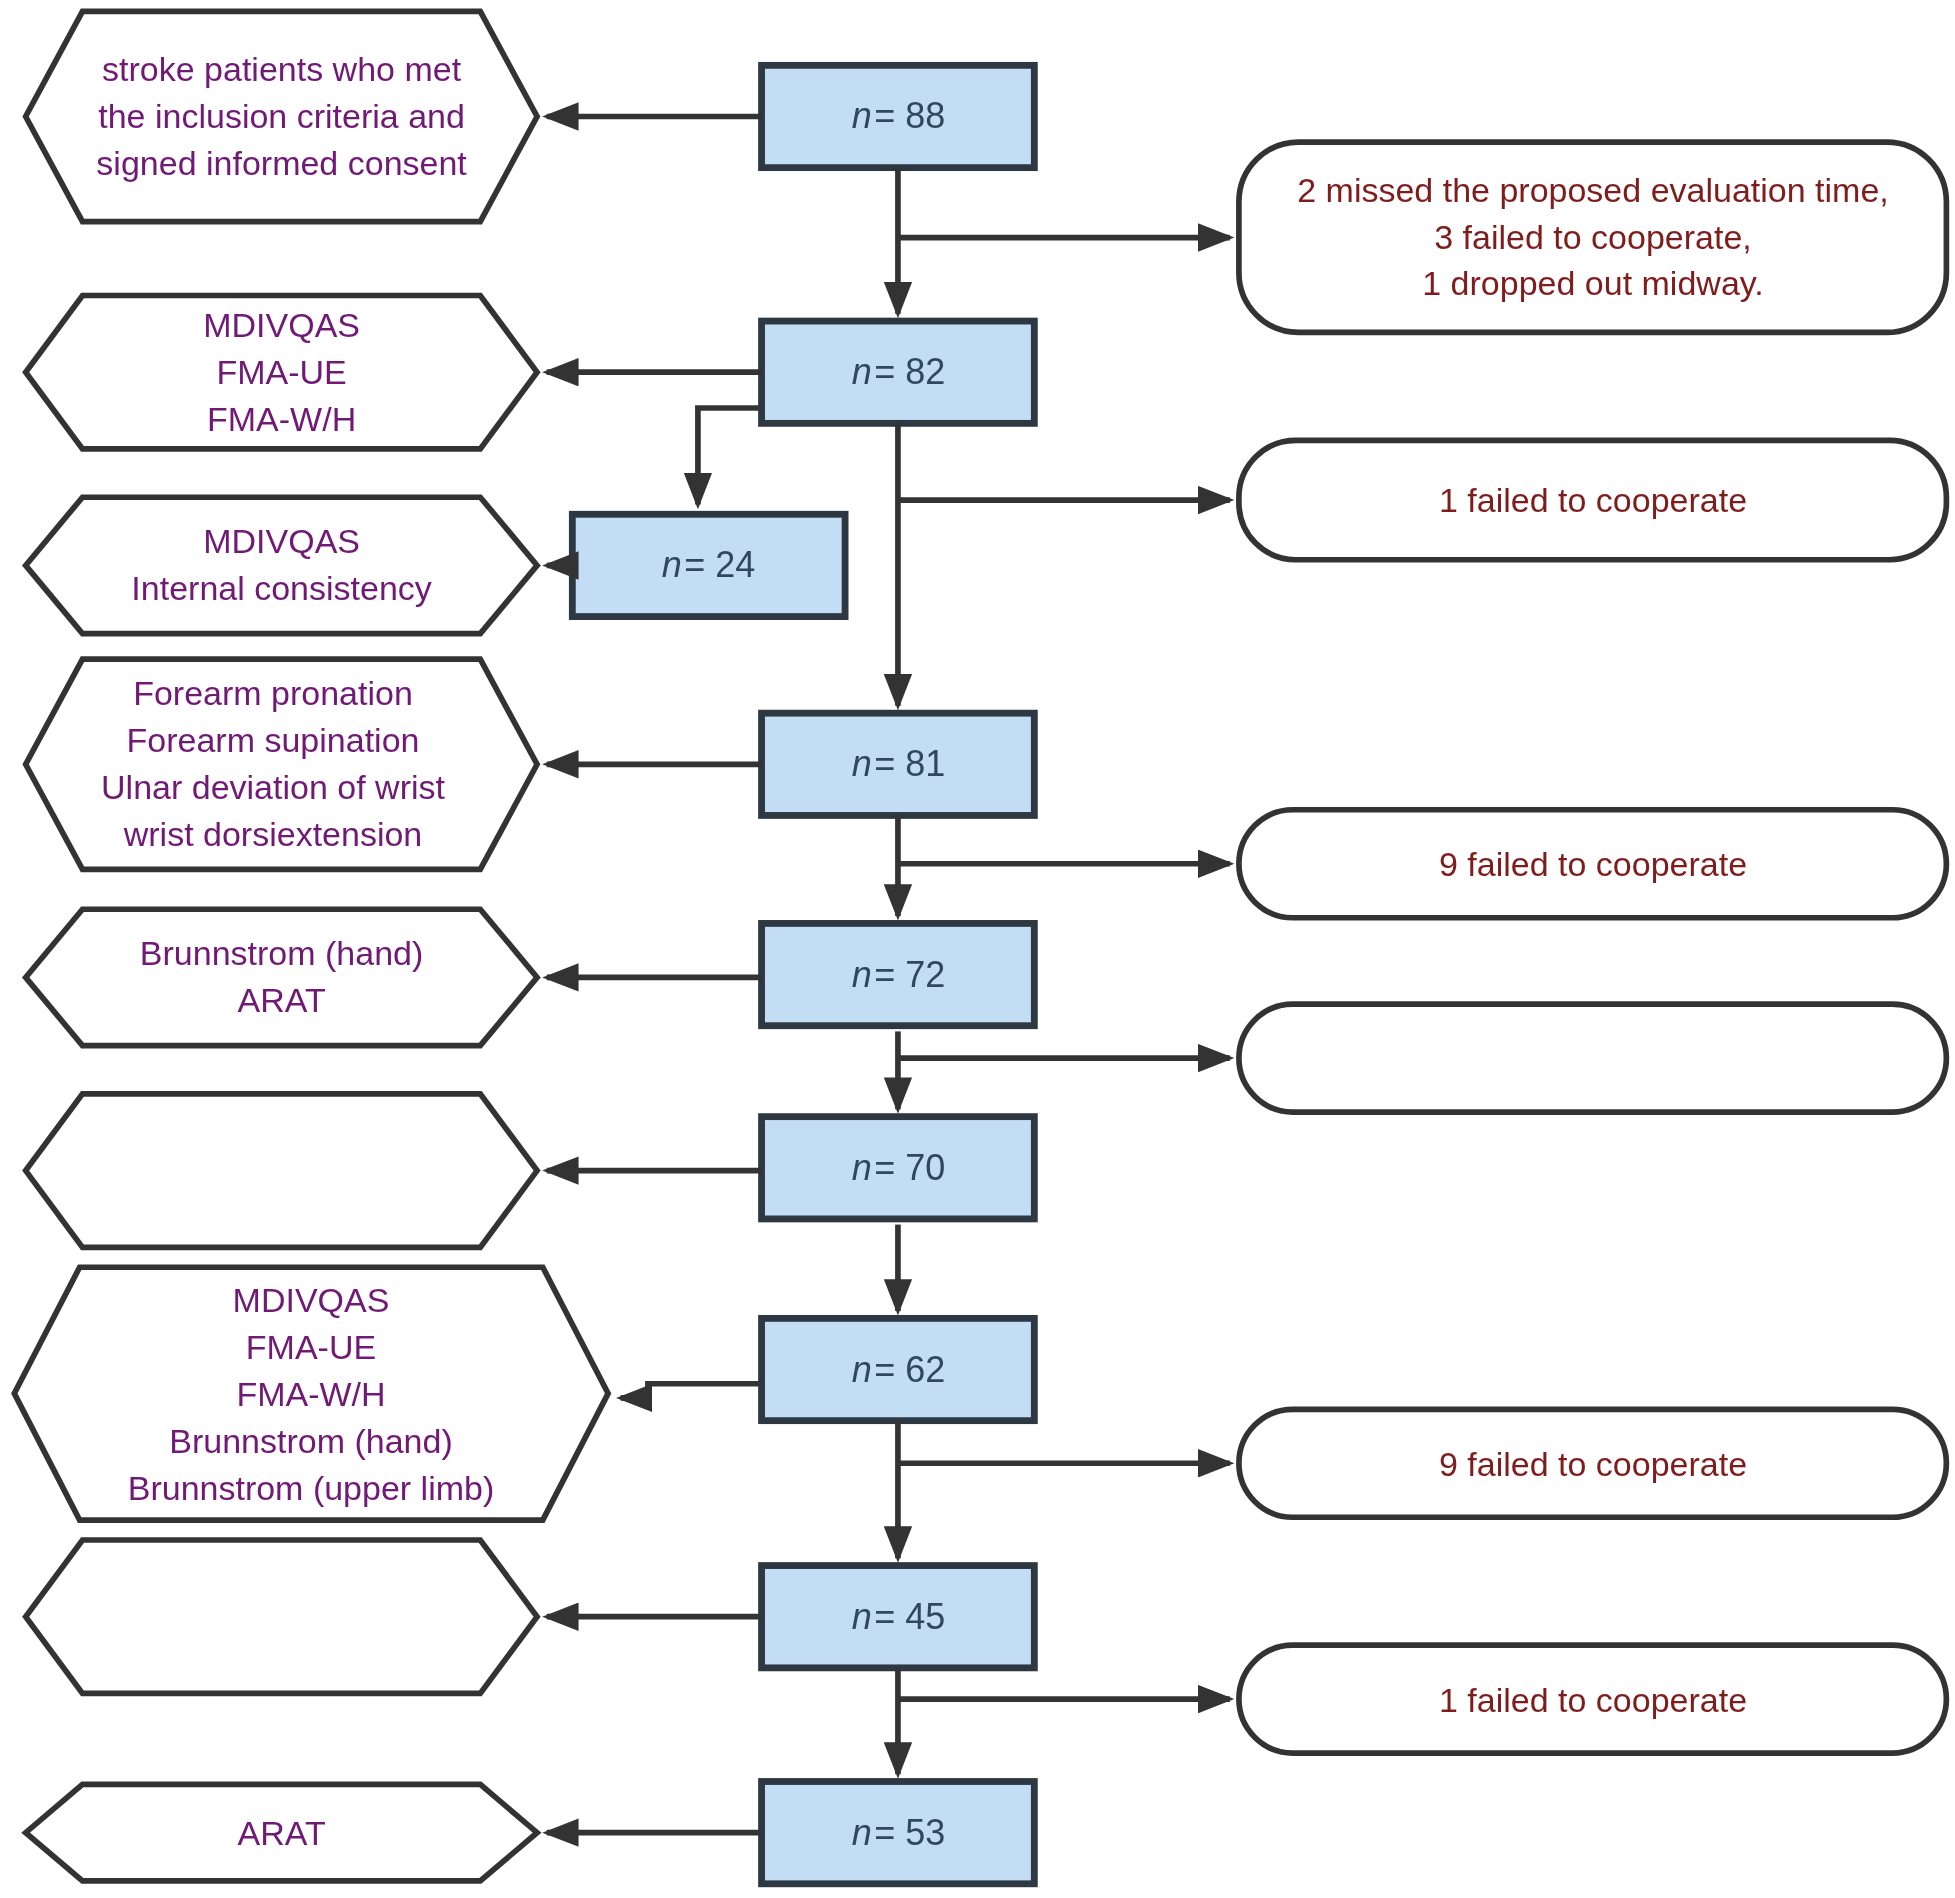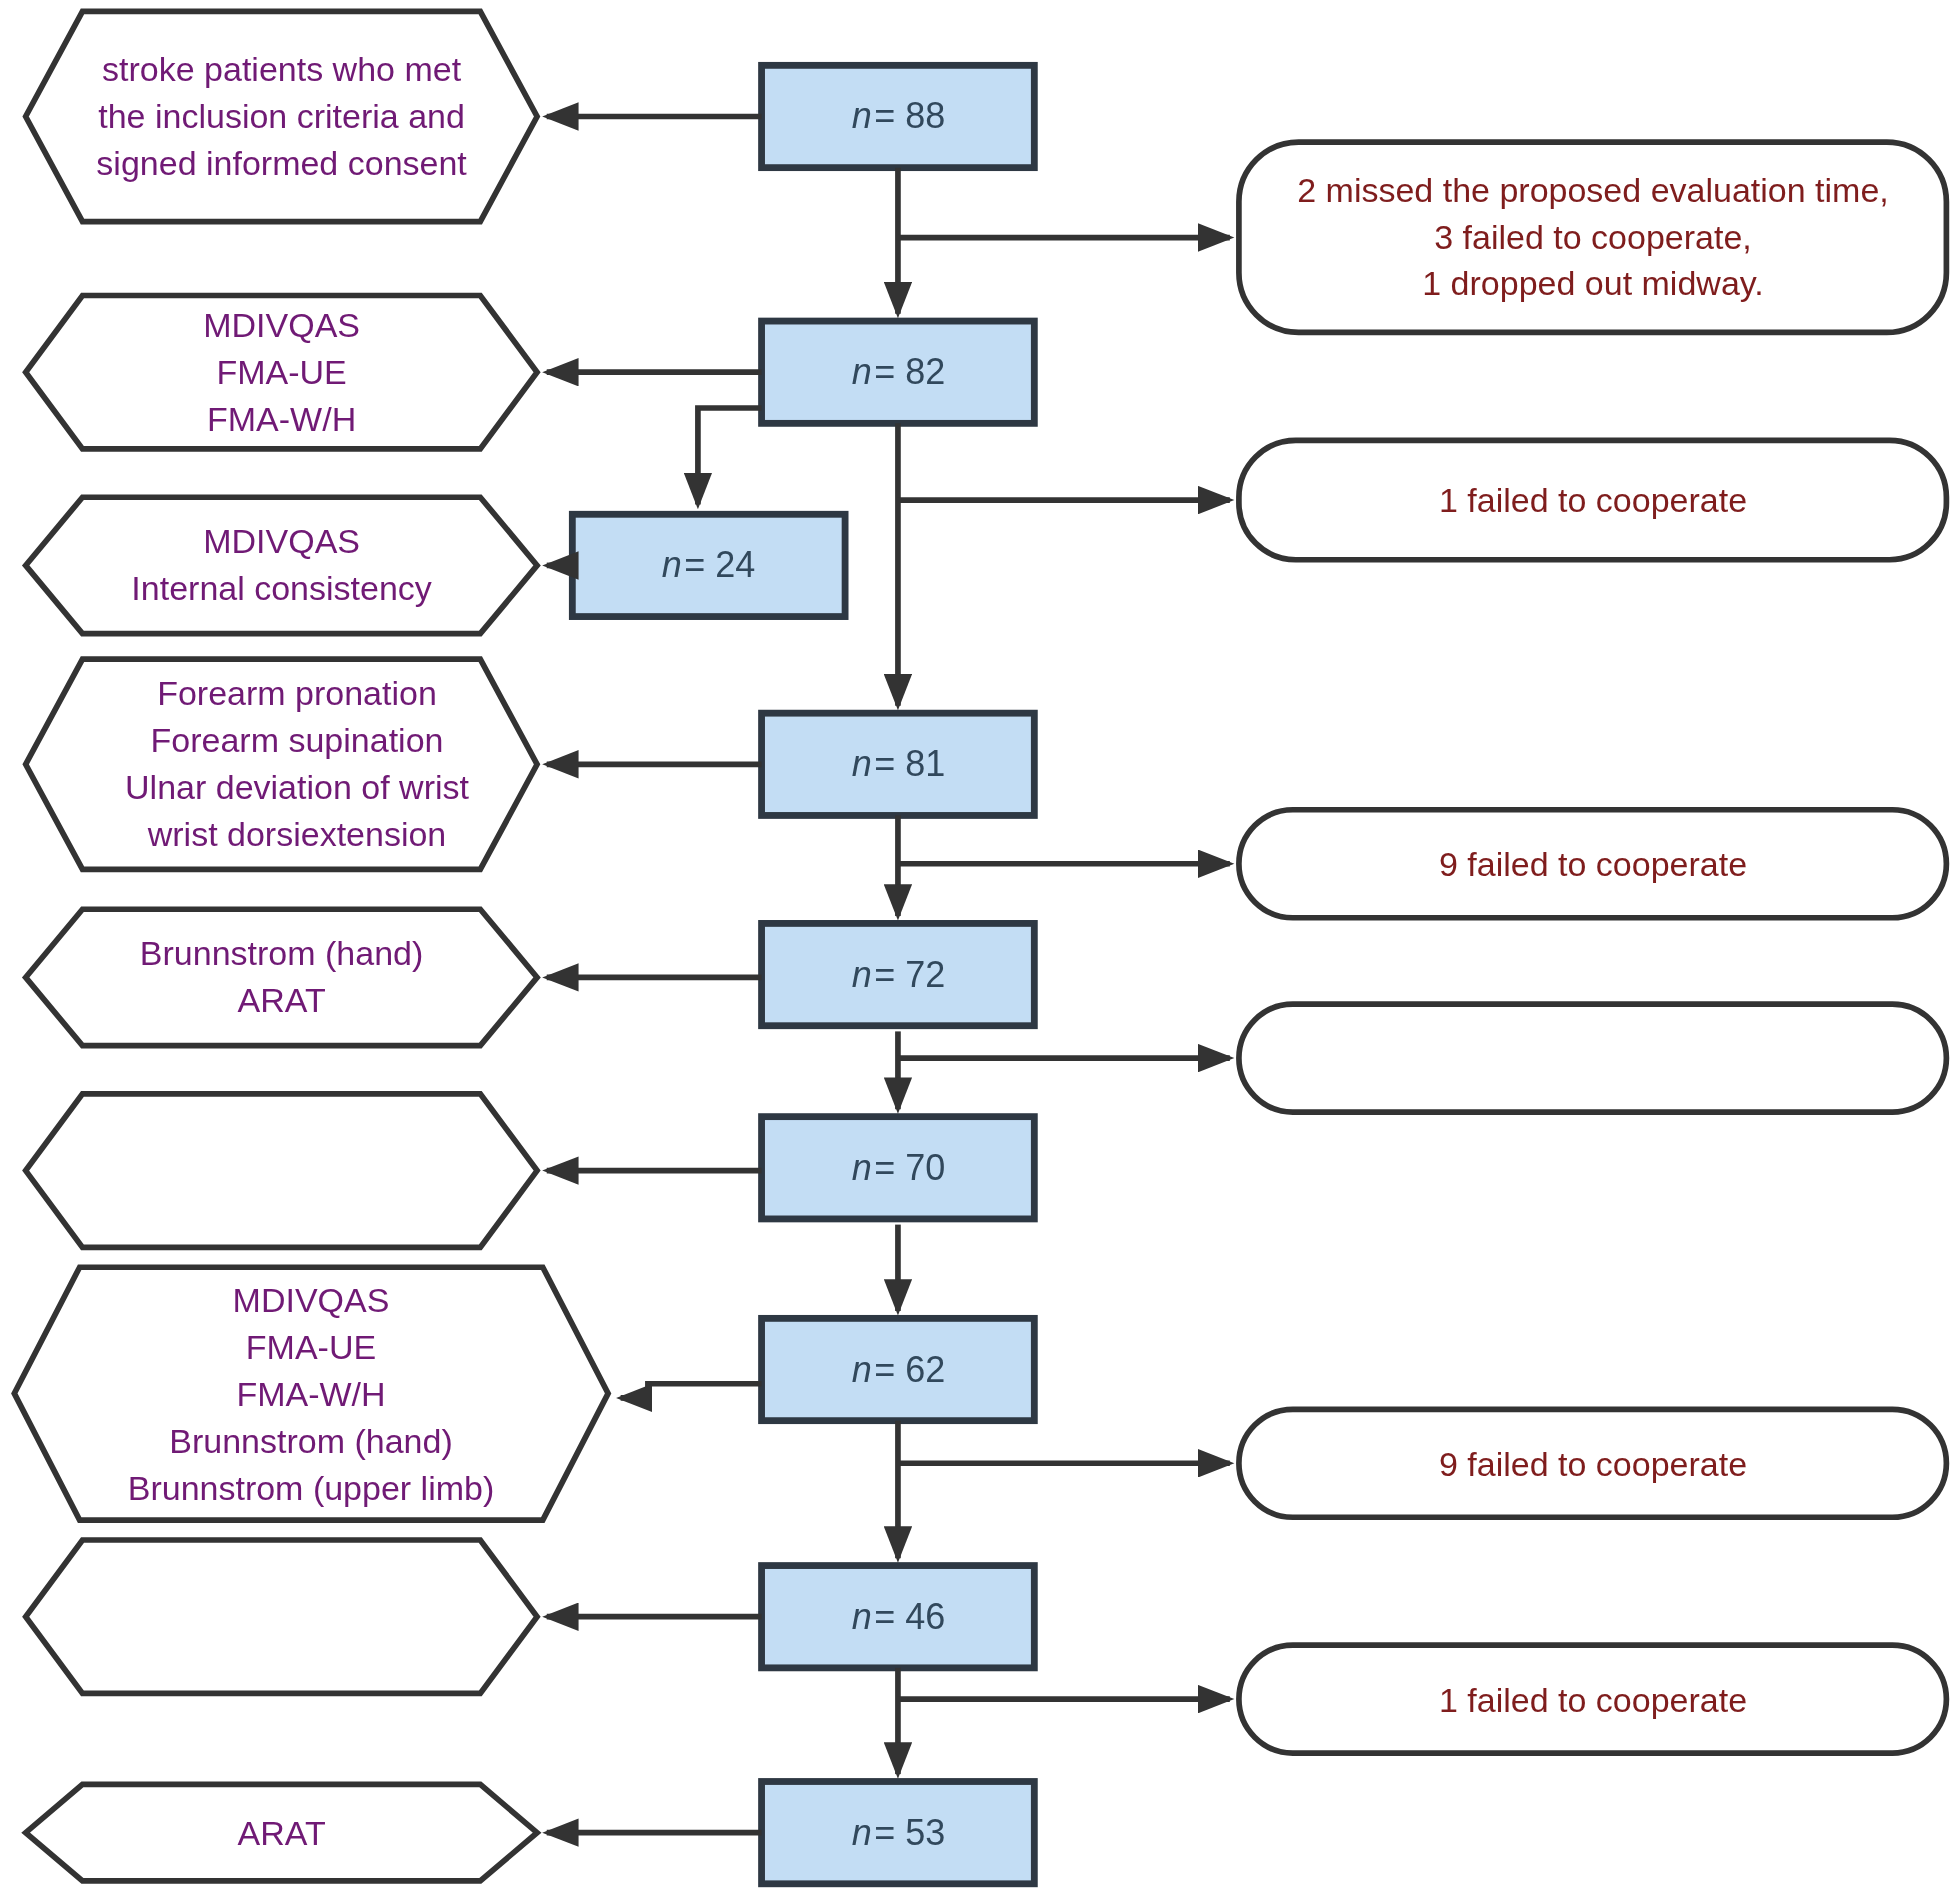--- a/index.html
+++ b/index.html
@@ -106,41 +106,41 @@
   </svg>
 
   <div class="txt hex-label" style="left:25.6px;top:11.4px;width:512px;height:210px;">stroke patients who met
 the inclusion criteria and
 signed informed consent</div>
   <div class="txt hex-label" style="left:25.6px;top:296px;width:512px;height:153px;">MDIVQAS
 FMA-UE
 FMA-W/H</div>
   <div class="txt hex-label" style="left:25.6px;top:497px;width:512px;height:136px;">MDIVQAS
 Internal consistency</div>
-  <div class="txt hex-label" style="left:41px;top:659px;width:512px;height:210px;">Forearm pronation
+  <div class="txt hex-label" style="left:17px;top:659px;width:512px;height:210px;">Forearm pronation
 Forearm supination
 Ulnar deviation of wrist
 wrist dorsiextension</div>
   <div class="txt hex-label" style="left:25.6px;top:909px;width:512px;height:136px;">Brunnstrom (hand)
 ARAT</div>
   <div class="txt hex-label" style="left:14px;top:1268px;width:594px;height:253px;">MDIVQAS
 FMA-UE
 FMA-W/H
 Brunnstrom (hand)
 Brunnstrom (upper limb)</div>
   <div class="txt hex-label" style="left:25.6px;top:1785px;width:512px;height:97px;">ARAT</div>
 
   <div class="txt node-label" style="left:762px;top:65px;width:273px;height:102px;"><span class="nvar">n</span><span> = 88</span></div>
   <div class="txt node-label" style="left:762px;top:321px;width:273px;height:102px;"><span class="nvar">n</span><span> = 82</span></div>
   <div class="txt node-label" style="left:572px;top:514px;width:273px;height:102px;"><span class="nvar">n</span><span> = 24</span></div>
   <div class="txt node-label" style="left:762px;top:713px;width:273px;height:102px;"><span class="nvar">n</span><span> = 81</span></div>
   <div class="txt node-label" style="left:762px;top:924px;width:273px;height:102px;"><span class="nvar">n</span><span> = 72</span></div>
   <div class="txt node-label" style="left:762px;top:1117px;width:273px;height:102px;"><span class="nvar">n</span><span> = 70</span></div>
   <div class="txt node-label" style="left:762px;top:1319px;width:273px;height:102px;"><span class="nvar">n</span><span> = 62</span></div>
-  <div class="txt node-label" style="left:762px;top:1566px;width:273px;height:102px;"><span class="nvar">n</span><span> = 46</span></div>
+  <div class="txt node-label" style="left:762px;top:1566px;width:273px;height:102px;"><span class="nvar">n</span><span> = 45</span></div>
   <div class="txt node-label" style="left:762px;top:1782px;width:273px;height:102px;"><span class="nvar">n</span><span> = 53</span></div>
 
   <div class="txt excl-label" style="left:1239px;top:142px;width:708px;height:190px;">2 missed the proposed evaluation time,
 3 failed to cooperate,
 1 dropped out midway.</div>
   <div class="txt excl-label" style="left:1239px;top:441px;width:708px;height:119px;">1 failed to cooperate</div>
   <div class="txt excl-label" style="left:1239px;top:810px;width:708px;height:108px;">9 failed to cooperate</div>
   <div class="txt excl-label" style="left:1239px;top:1410px;width:708px;height:108px;">9 failed to cooperate</div>
   <div class="txt excl-label" style="left:1239px;top:1646px;width:708px;height:108px;">1 failed to cooperate</div>
 

